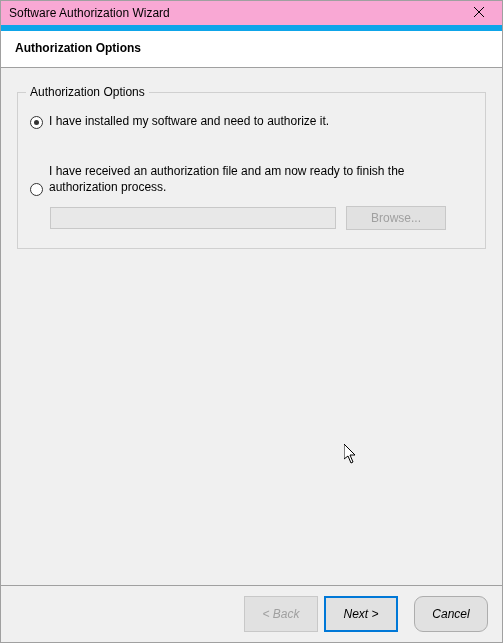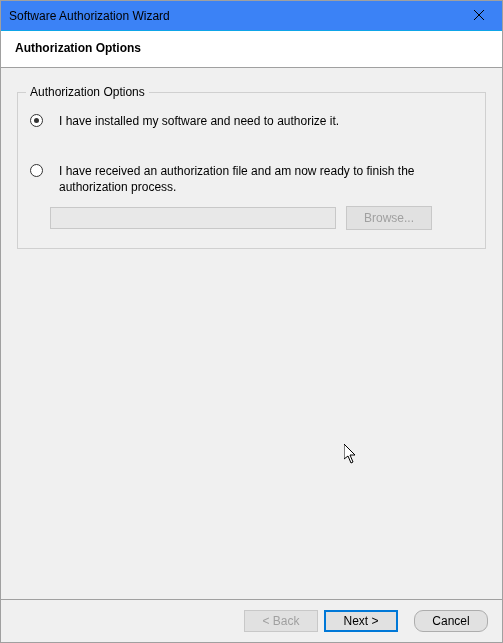--- a/index.html
+++ b/index.html
@@ -13,22 +13,22 @@
       border: 1px solid #a0a0a0;
       display: flex;
       flex-direction: column;
       overflow: hidden;
     }
     .titlebar {
       display: flex;
       align-items: center;
       justify-content: space-between;
       height: 30px;
-      background: #3b82f6;
-      border-bottom: 1px solid #0ea5e9;
+      background: #f9a8d4;
+      border-bottom: 6px solid #0ea5e9;
       padding-left: 8px;
     }
     .close-btn {
       width: 46px;
       height: 30px;
       display: flex;
       align-items: center;
       justify-content: center;
       cursor: pointer;
     }
@@ -54,23 +54,23 @@
     .groupbox-legend {
       position: absolute;
       top: -8px;
       left: 8px;
       background: #f0f0f0;
       padding: 0 4px;
       color: #000;
     }
     .radio-row {
       display: flex;
-      align-items: flex-start;
+      align-items: flex-end;
       margin-top: 12px;
-      gap: 16px;
+      gap: 6px;
     }
     .radio-row.first { margin-top: 6px; }
     .radio {
       width: 13px;
       height: 13px;
       border: 1px solid #333;
       border-radius: 50%;
       display: inline-flex;
       align-items: center;
       justify-content: center;
@@ -93,47 +93,48 @@
       margin-left: 20px;
       align-items: center;
     }
     .file-input {
       width: 286px;
       height: 22px;
       border: 1px solid #c8c8c8;
       background: #e8e8e8;
     }
     .browse-btn {
-      width: 86px;
+      width: 100px;
       height: 24px;
       background: #e1e1e1;
       border: 1px solid #c8c8c8;
       color: #a0a0a0;
       display: flex;
       align-items: center;
       justify-content: center;
     }
     .footer {
       border-top: 1px solid #a0a0a0;
       background: #f0f0f0;
       padding: 10px 14px;
       display: flex;
       justify-content: flex-end;
       gap: 6px;
     }
     .btn {
       width: 74px;
-      height: 22px;
+      height: 36px;
       background: #e1e1e1;
       border: 1px solid #adadad;
       display: flex;
       align-items: center;
       justify-content: center;
       color: #000;
       cursor: pointer;
+      font-style: italic;
     }
     .btn.disabled { color: #a0a0a0; cursor: default; border-color: #c8c8c8; }
     .btn.primary { border: 2px solid #0078d7; }
     .cursor {
       position: absolute;
       left: 344px;
       top: 444px;
       pointer-events: none;
     }
     .cursor svg { width: 16px; height: 22px; }

